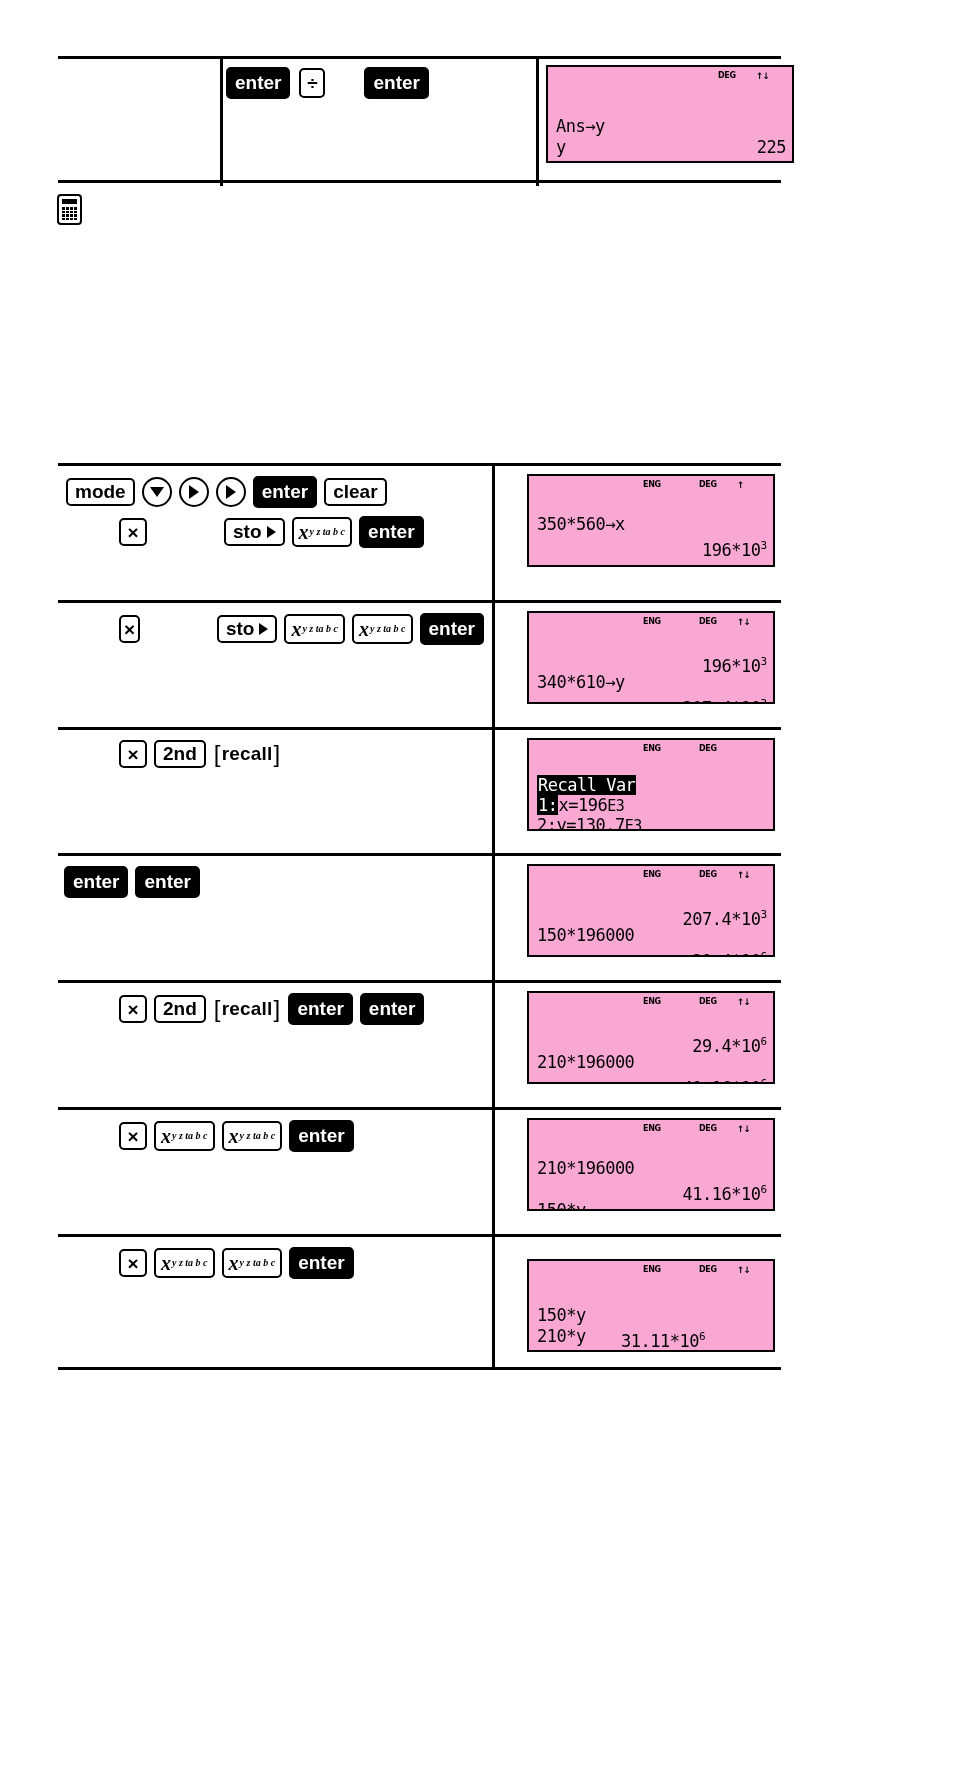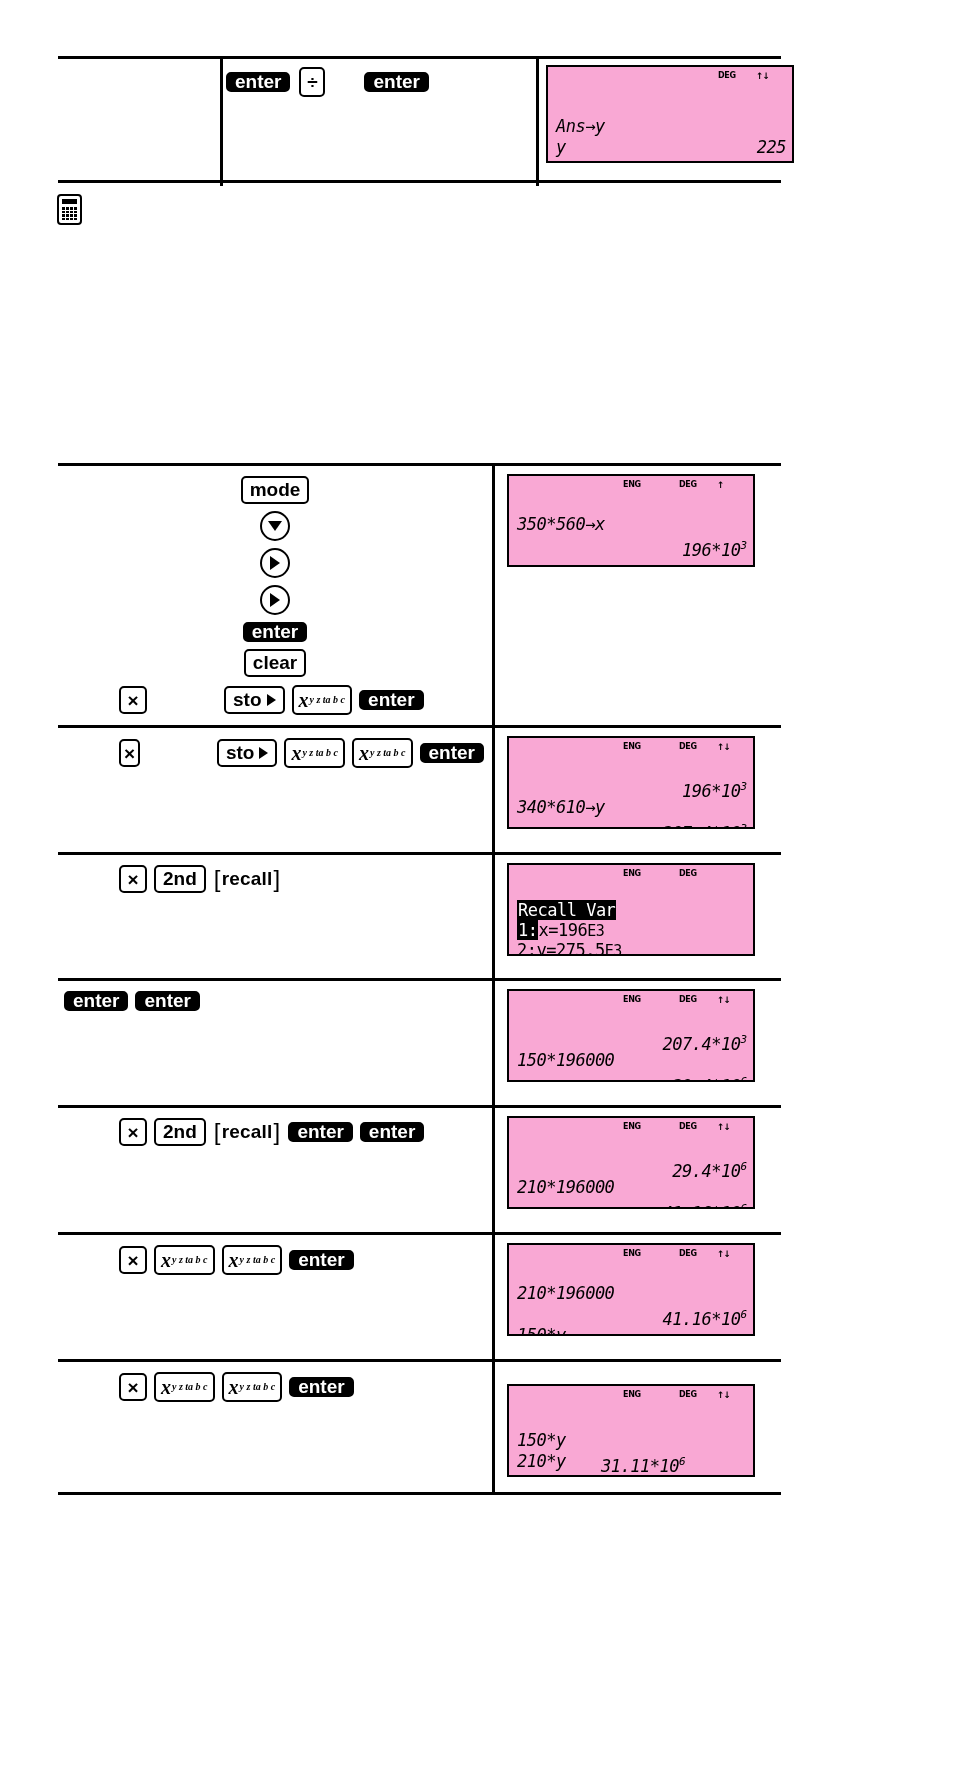--- a/index.html
+++ b/index.html
@@ -89,29 +89,30 @@
     display: flex;
     flex-direction: column;
     justify-content: flex-start;
   }
   .brow .dispcell {
     flex: 1;
     box-sizing: border-box;
     padding: 8px 0 8px 12px;
     display: flex;
     align-items: flex-start;
+    margin-left: 20px;
   }
   .keyline {
     display: flex;
     align-items: center;
     gap: 7px;
     margin-bottom: 8px;
   }
   .keyline:last-child { margin-bottom: 0; }
-  .keyline.indent-4 { padding-left: 0px; flex-direction: column; }
+  .keyline.indent-4 { padding-left: 0px; }
 
   
   .key {
     display: inline-flex;
     align-items: center;
     justify-content: center;
     box-sizing: border-box;
     font-family: "Liberation Sans", sans-serif;
     font-weight: bold;
     line-height: 1;
@@ -128,21 +129,21 @@
     height: 28px;
   }
   
   .key.k-black {
     background: #000000;
     color: #ffffff;
     border: 2px solid #000000;
     border-radius: 5px;
     padding: 3px 7px 4px 7px;
     font-size: 19px;
-    height: 20px;
+    height: 32px;
   }
   
   .key.k-sq {
     width: 28px; height: 28px;
     padding: 0;
     font-size: 19px;
   }
   .key.k-sq.small { width: 26px; height: 30px; }
 
   
@@ -230,21 +231,20 @@
   .lcd .indic .ind-eng { position: absolute; left: 108px; }
   .lcd .indic .ind-deg { position: absolute; left: 164px; }
   .lcd .indic .ind-arrows { position: absolute; left: 202px; font-size: 9px; letter-spacing: -1px; }
 
   .lcd .lines {
     margin-top: 3px;
     font-size: 17px;
     line-height: 21px;
     letter-spacing: -0.5px;
     position: relative;
-    font-style: italic;
   }
   .lcd .ln {
     position: relative;
     height: 21px;
     white-space: pre;
   }
   .lcd .ln .l { position: absolute; left: 2px; }
   .lcd .ln .r { position: absolute; right: 0px; }
   .lcd .ln .m { position: absolute; left: 86px; }
   .lcd sup { font-size: 11px; vertical-align: super; letter-spacing: 0; }
@@ -441,21 +441,21 @@
             <span class="ind-arrows"></span>
           </div>
           <div class="menu">
             <div class="ln">
               <span class="l inv">Recall Var</span>
             </div>
             <div class="ln">
               <span class="l"><span class="inv">1:</span><span>x=196</span><span class="sml">E3</span></span>
             </div>
             <div class="ln">
-              <span class="l"><span>2:</span><span>y=275.5</span><span class="sml">E3</span></span>
+              <span class="l"><span>2:</span><span>y=130.7</span><span class="sml">E3</span></span>
             </div>
             <div class="ln">
               
             </div>
           </div>
         </div>
       </div>
     </div>
 
     <div class="brow" style="min-height:127px">

